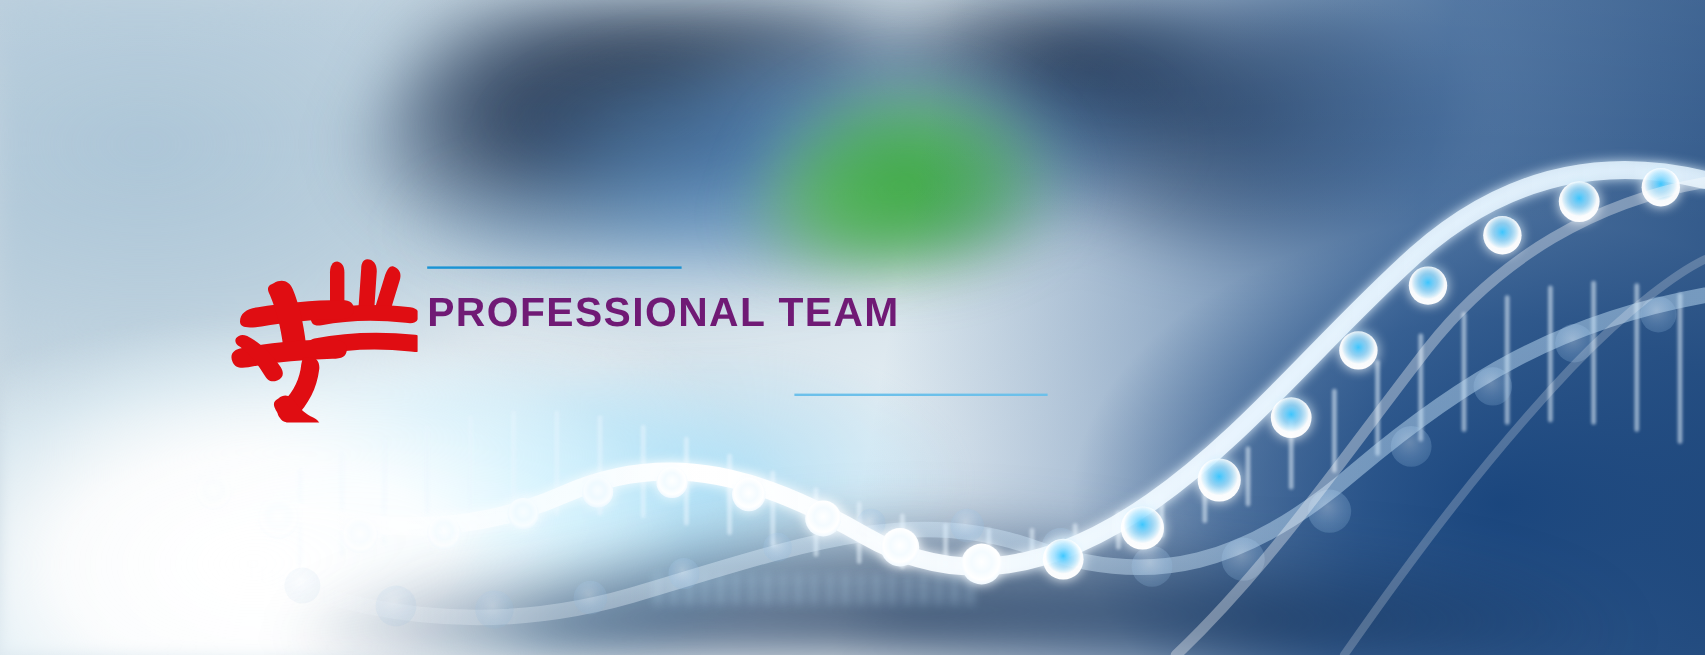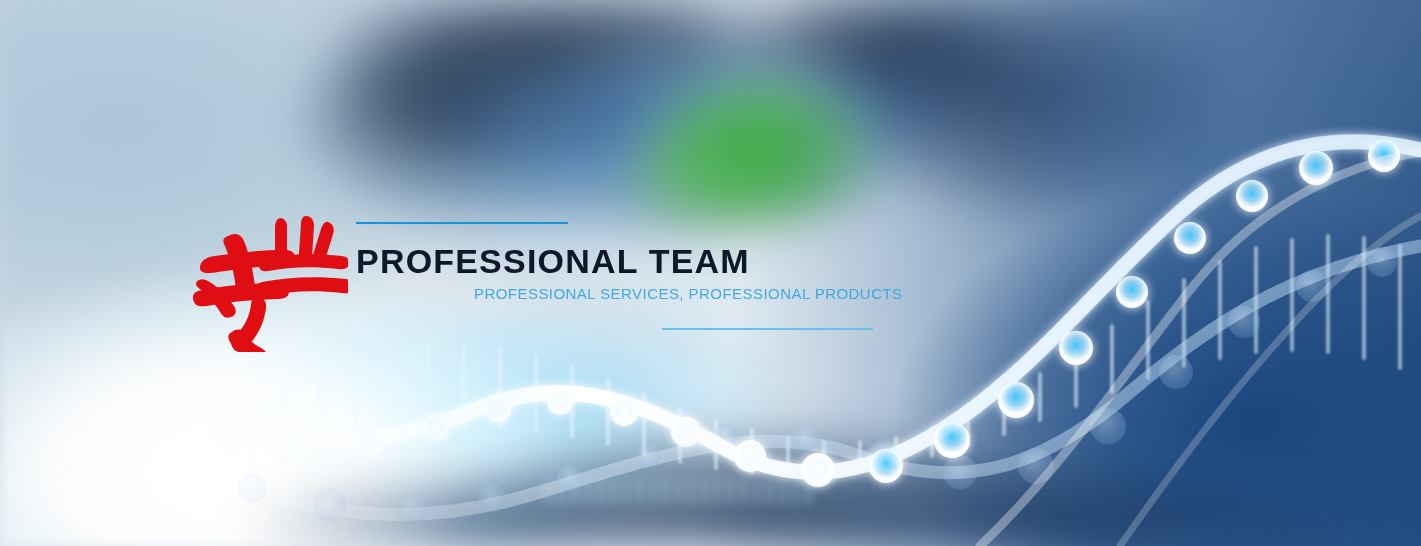--- a/index.html
+++ b/index.html
@@ -129,21 +129,21 @@
     width:160px; height:138px;
   }
   .calligraphy svg{display:block;width:160px;height:138px;}
 
   .headline{
     position:absolute;
     left:356px; top:244px;
     font-size:34px;
     font-weight:bold;
     letter-spacing:1.2px;
-    color:#0f172a;
+    color:#701a75;
     white-space:nowrap;
     line-height:1;
   }
 
   .subheadline{
     position:absolute;
     left:474px; top:286px;
     font-size:15px;
     font-weight:normal;
     letter-spacing:.45px;
@@ -348,19 +348,18 @@
           <path d="M66 84 c8 -2 13 2 12 10 c-2 16 -9 29 -20 40 c-5 5 -10 5 -13 0 c-3 -4 -2 -8 3 -13 c9 -9 14 -20 15 -31 c1 -4 1 -6 3 -6 z"></path>
           <path d="M44 118 c5 -4 10 -3 14 3 c4 6 9 10 15 13 c6 3 7 7 4 11 c-3 5 -8 5 -14 2 c-9 -5 -16 -11 -21 -19 c-3 -5 -2 -8 2 -10 z"></path>
 
           <path d="M18 66 c10 5 20 14 28 26 c3 5 2 9 -3 11 c-5 2 -8 0 -11 -5 c-6 -10 -13 -18 -20 -23 c-5 -3 -5 -7 -1 -9 c2 -1 4 -1 7 0 z"></path>
         </g>
       </svg>
     </div>
 
     <div class="headline">PROFESSIONAL TEAM</div>
 
-    <div class="subheadline">PROFESSIONAL SERVICES, PROFESSIONAL PRODUCTS</div>
 
 
     <div class="rule-bottom"></div>
 
   </div>
 </div>
 
 </body></html>

